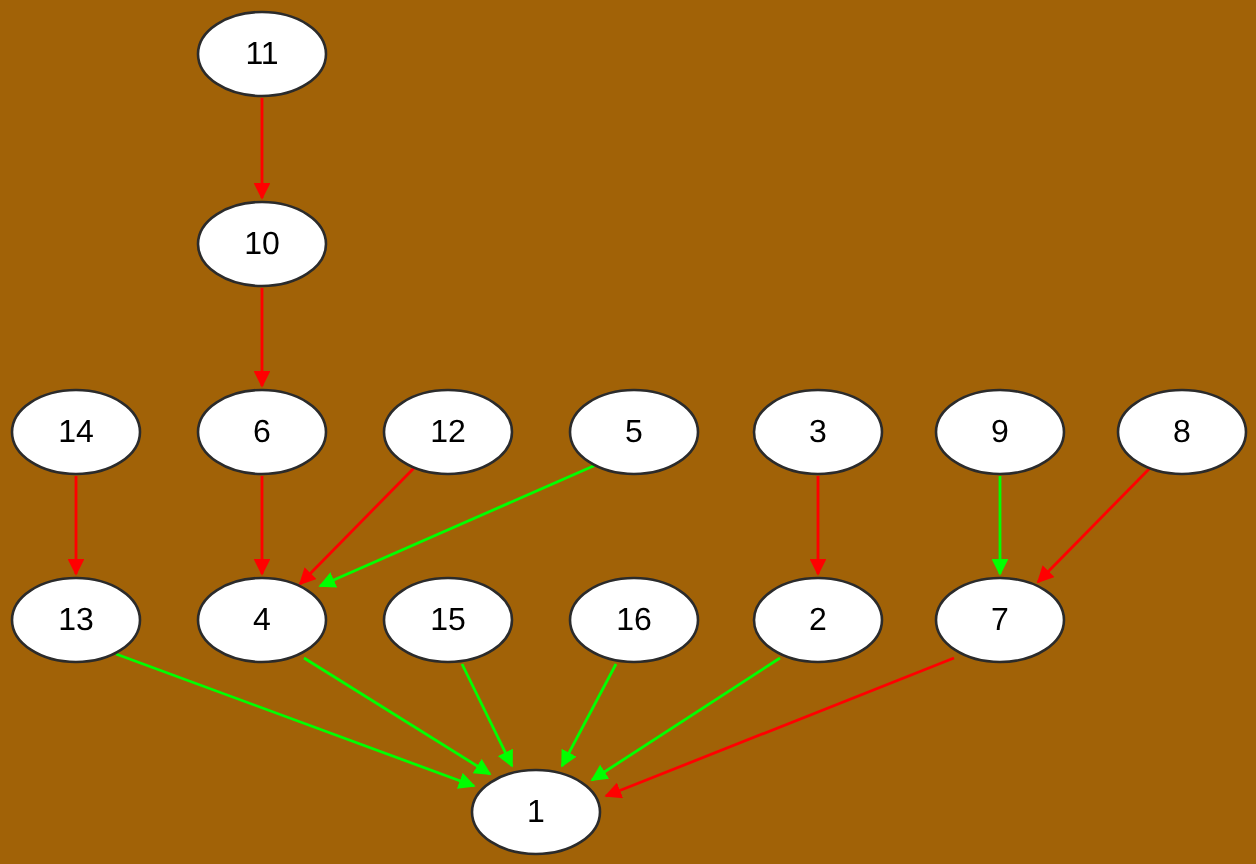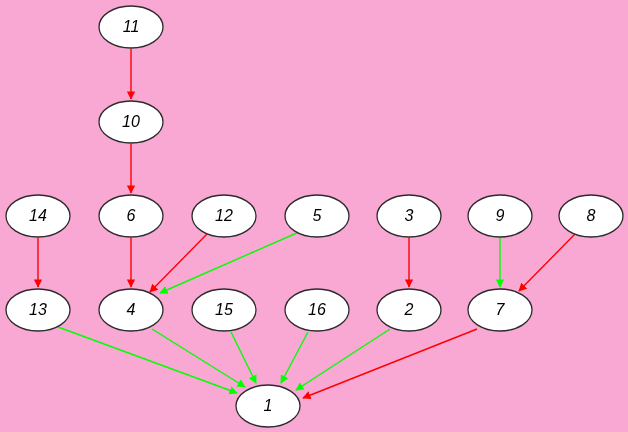--- a/index.html
+++ b/index.html
@@ -7,23 +7,22 @@
     padding: 0;
     background: #ffffff;
   }
   body {
     font-family: "Liberation Sans", sans-serif;
   }
   #graph-canvas {
     position: relative;
     width: 628px;
     height: 432px;
-    background: #f9a8d4;
+    background: #a16207;
     overflow: hidden;
-    font-style: italic;
   }
   #graph-svg {
     position: absolute;
     top: 0;
     left: 0;
     width: 628px;
     height: 432px;
   }
   .node-ellipse {
     fill: #ffffff;

